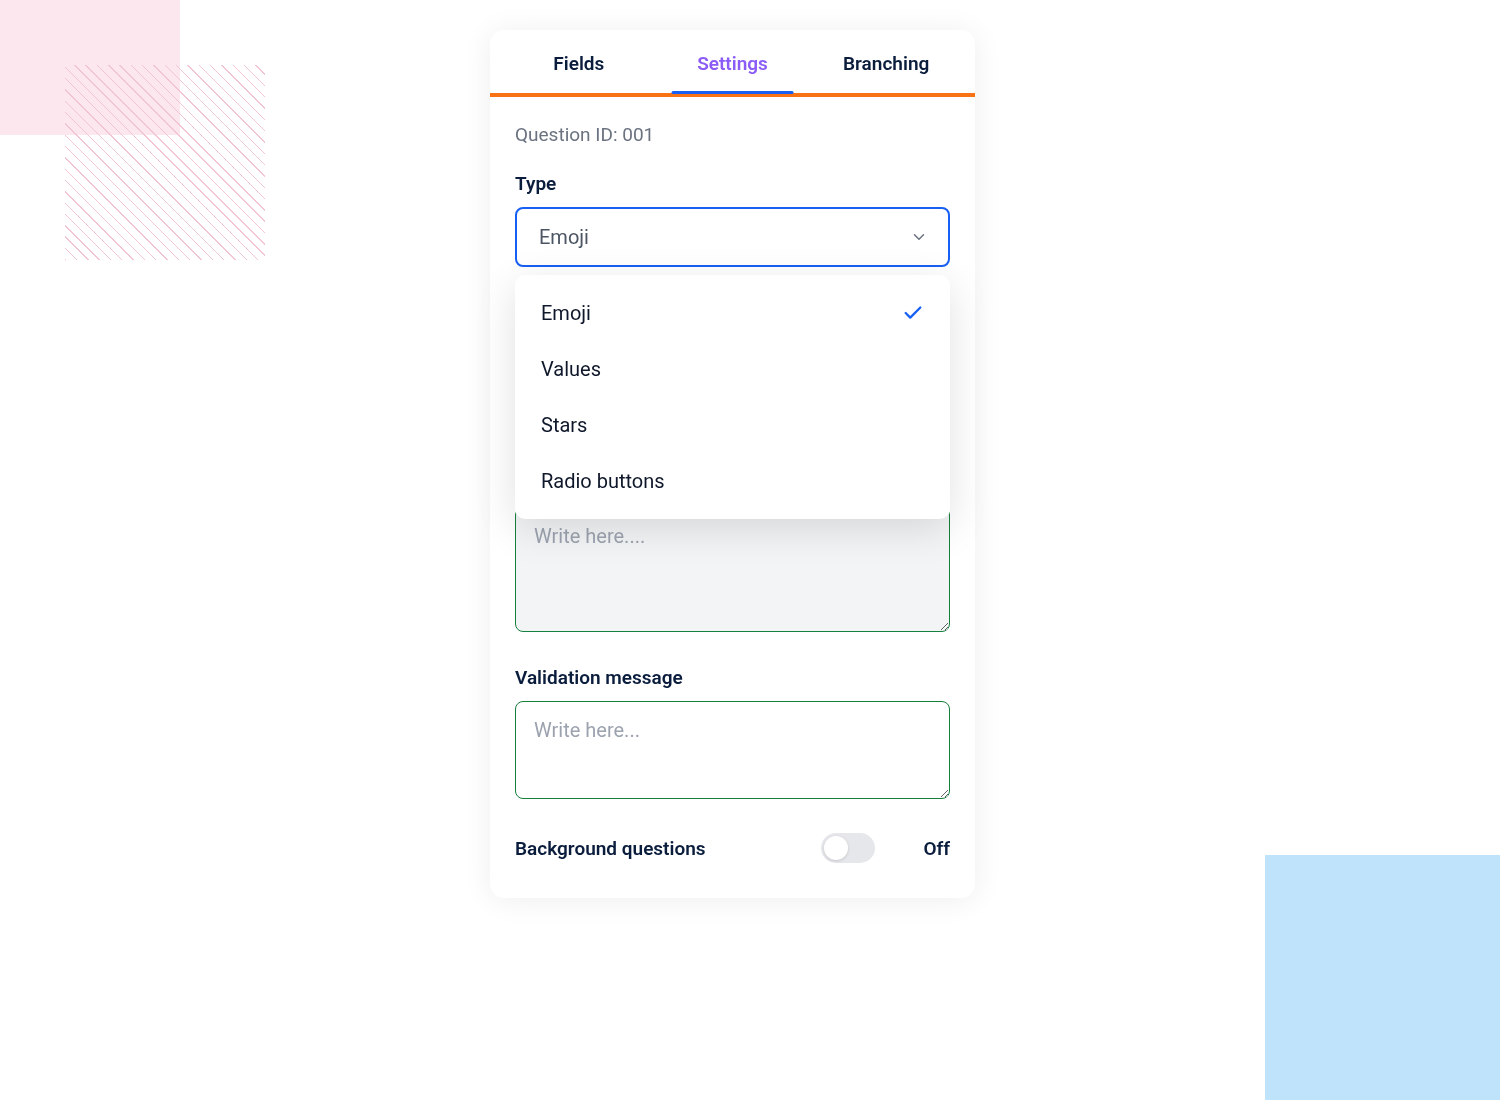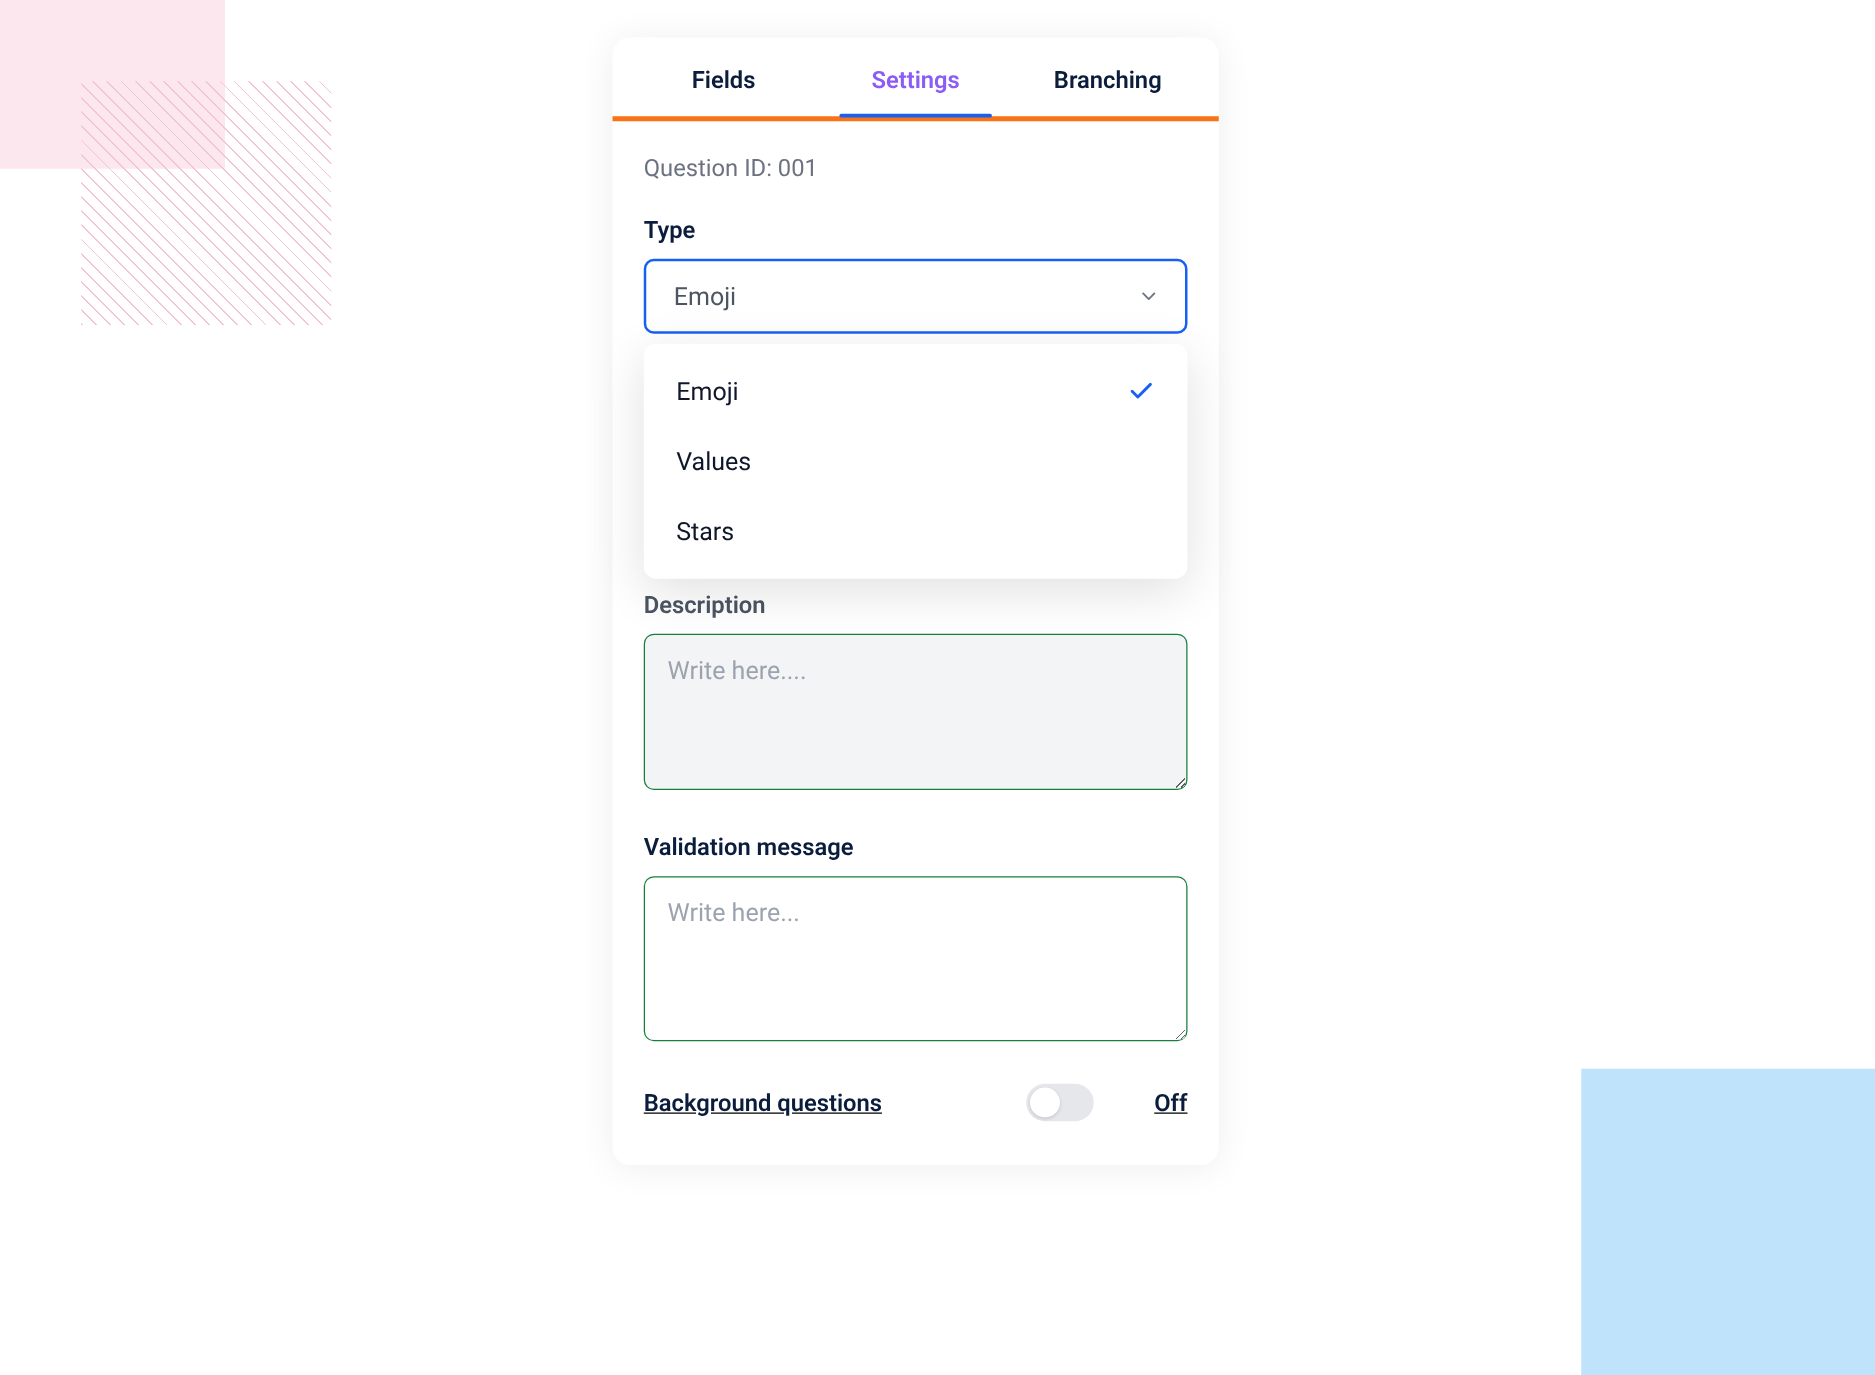--- a/index.html
+++ b/index.html
@@ -164,32 +164,31 @@
       font-size: 20px;
       font-family: inherit;
       color: #111827;
       resize: both;
     }
     textarea.desc {
       height: 125px;
       background: #f3f4f6;
     }
     textarea.validation {
-      height: 132px;
+      height: 98px;
       background: #ffffff;
     }
     textarea::placeholder {
       color: #9ca3af;
     }
     .toggle-row {
       display: flex;
       align-items: center;
       justify-content: space-between;
       margin-top: 5px;
-      text-decoration: underline;
     }
     .toggle-label {
       font-size: 19px;
       font-weight: 600;
       color: #0b1d3d;
     }
     .toggle-wrap {
       display: flex;
       align-items: center;
       gap: 12px;
@@ -257,20 +256,23 @@
           <svg class="check-icon" viewBox="0 0 24 24" fill="none" stroke="currentColor" stroke-width="2.5" stroke-linecap="round" stroke-linejoin="round">
               <polyline points="20 6 9 17 4 12"></polyline>
             </svg>
         </div>
         <div class="dropdown-item">
           <span>Values</span>
         </div>
         <div class="dropdown-item">
           <span>Stars</span>
         </div>
+        <div class="dropdown-item">
+          <span>Radio buttons</span>
+        </div>
       </div>
     </div>
 
     <div class="field-group" style="margin-top:205px;">
       <label class="desc-label">Description</label>
       <textarea class="desc" placeholder="Write here...." style=""></textarea>
     </div>
 
     <div class="field-group">
       <label class="field-label">Validation message</label>

